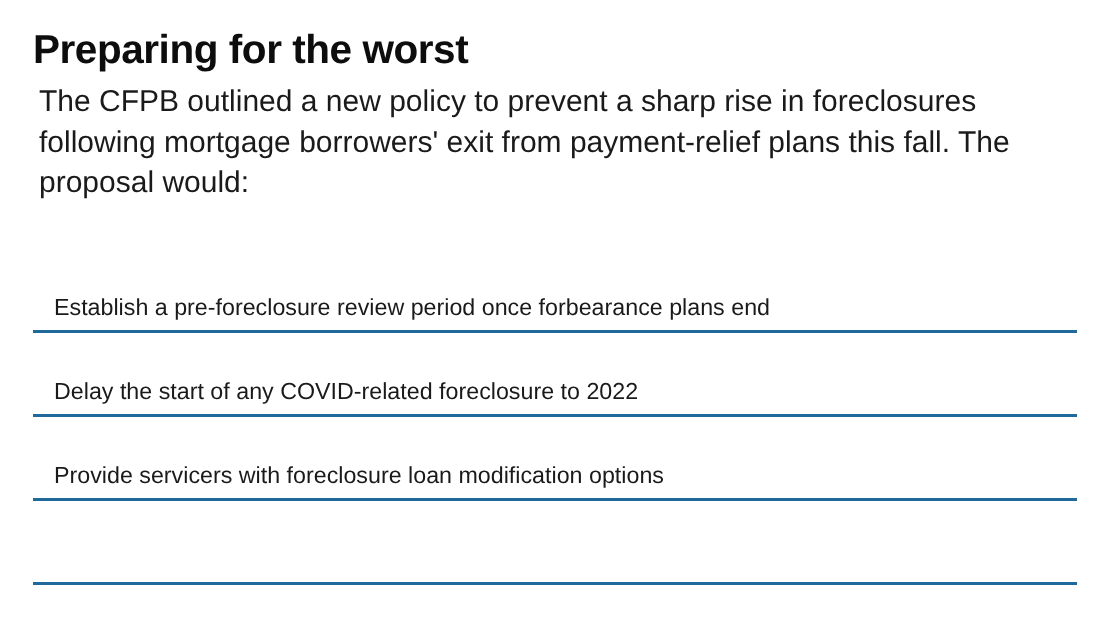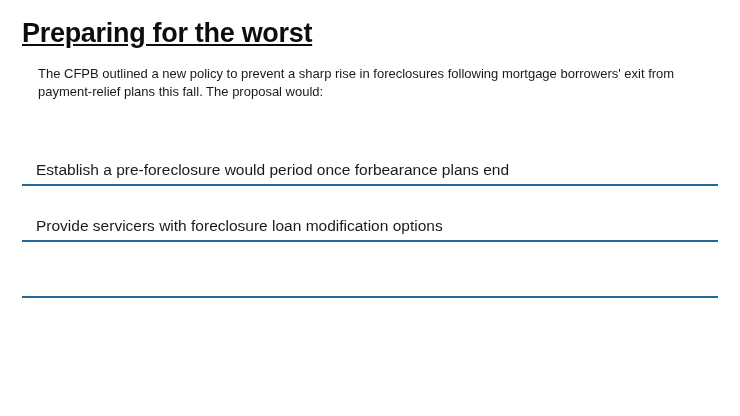--- a/index.html
+++ b/index.html
@@ -21,26 +21,25 @@
     box-sizing: border-box;
     padding: 18px 22px 0 22px;
   }
   .title {
     font-size: 27px;
     font-weight: bold;
     letter-spacing: -0.3px;
     line-height: 1.15;
     margin: 0 0 6px 0;
     color: #0d0d0d;
-    text-decoration: underline;
   }
   .subtitle {
-    font-size: 13px;
+    font-size: 20px;
     line-height: 1.35;
-    margin: 16px;
+    margin: 4px;
     color: #1a1a1a;
     max-width: 680px;
   }
   .items {
     margin-top: 30px;
   }
   .item {
     position: relative;
     height: 56px;
   }
@@ -66,24 +65,28 @@
 
 <div class="page">
 
   <h1 class="title">Preparing for the worst</h1>
 
   <p class="subtitle">The CFPB outlined a new policy to prevent a sharp rise in foreclosures following mortgage borrowers' exit from payment-relief plans this fall. The proposal would:</p>
 
   <div class="items">
 
     <div class="item">
-      <div class="item-label">Establish a pre-foreclosure would period once forbearance plans end</div>
+      <div class="item-label">Establish a pre-foreclosure review period once forbearance plans end</div>
       <div class="item-rule" style="background: rgb(31, 106, 154);"></div>
     </div>
 
+    <div class="item">
+      <div class="item-label">Delay the start of any COVID-related foreclosure to 2022</div>
+      <div class="item-rule" style="background: rgb(31, 106, 154);"></div>
+    </div>
 
     <div class="item">
       <div class="item-label">Provide servicers with foreclosure loan modification options</div>
       <div class="item-rule" style="background: rgb(31, 106, 154);"></div>
     </div>
 
     <div class="item">
       <div class="item-rule" style="background: rgb(31, 106, 154);"></div>
     </div>
 

